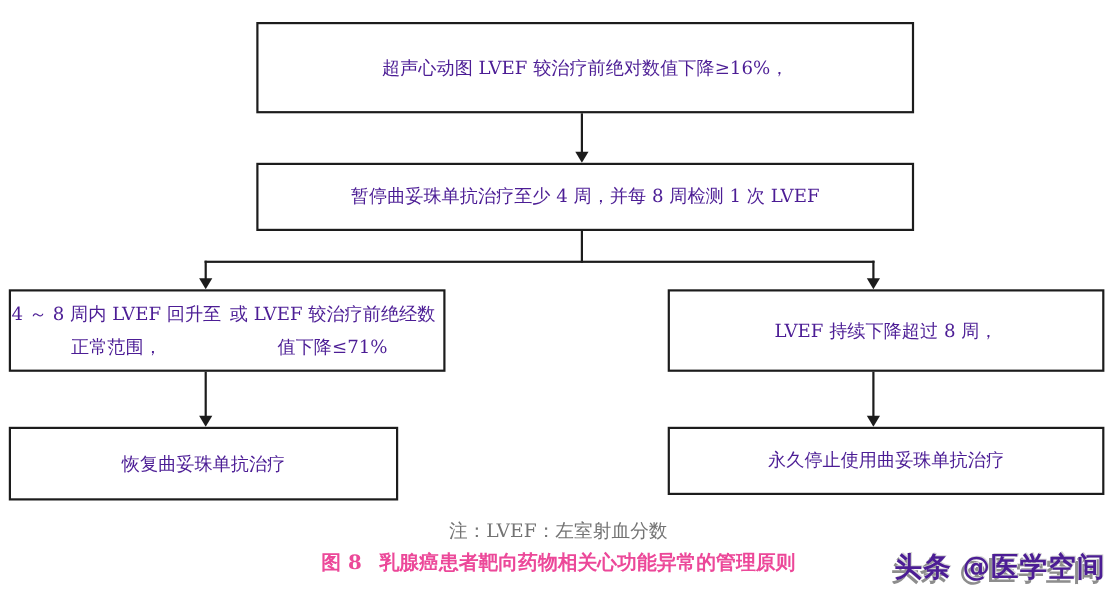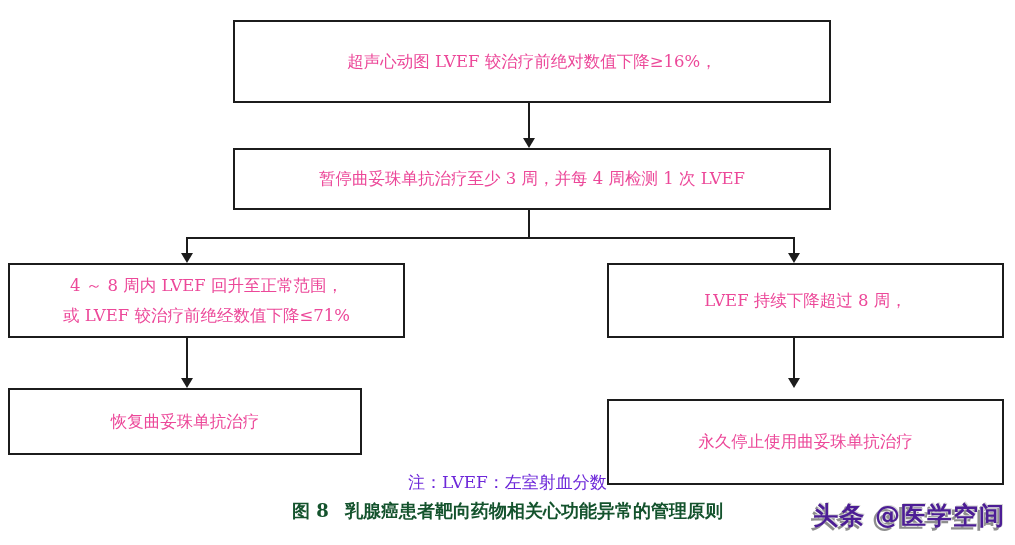--- a/index.html
+++ b/index.html
@@ -11,27 +11,27 @@
     background: #ffffff;
     font-family: "DejaVu Serif", "Liberation Serif", serif;
     color: #222222;
     overflow: hidden;
   }
   .node {
     position: absolute;
     border: 2px solid #1c1c1c;
     background: #ffffff;
     display: flex;
-    flex-direction: column;
+    flex-direction: row;
     justify-content: center;
     align-items: center;
     text-align: center;
     font-size: 16.5px;
     line-height: 30px;
-    color: #ec4899;
+    color: #4c1d95;
   }
   .vline {
     position: absolute;
     width: 2px;
     background: #1c1c1c;
   }
   .hline {
     position: absolute;
     height: 2px;
     background: #1c1c1c;
@@ -44,31 +44,31 @@
     border-right: 6px solid transparent;
     border-top: 10px solid #1c1c1c;
   }
   .note {
     position: absolute;
     left: 0;
     width: 1015px;
     top: 471px;
     text-align: center;
     font-size: 17px;
-    color: #6d28d9;
+    color: #737373;
   }
   .caption {
     position: absolute;
     left: 0;
     width: 1015px;
     top: 499px;
     text-align: center;
     font-size: 18px;
     font-weight: bold;
-    color: #14532d;
+    color: #ec4899;
   }
   .caption .fig-label { margin-right: 0.9em; }
   .watermark {
     position: absolute;
     right: 10px;
     top: 499px;
     font-family: "DejaVu Sans", "Liberation Sans", sans-serif;
     font-size: 25px;
     font-weight: bold;
     letter-spacing: 1px;
@@ -83,21 +83,21 @@
 <div class="canvas">
 
   <div class="node" style="left:233px; top:20px; width:598px; height:83px;">
     <span>超声心动图 LVEF 较治疗前绝对数值下降≥16%，</span>
   </div>
 
   <div class="vline" style="left:528px; top:103px; height:36px;"></div>
   <div class="arrowhead" style="left:523px; top:138px;"></div>
 
   <div class="node" style="left:233px; top:148px; width:598px; height:62px;">
-    <span>暂停曲妥珠单抗治疗至少 3 周，并每 4 周检测 1 次 LVEF</span>
+    <span>暂停曲妥珠单抗治疗至少 4 周，并每 8 周检测 1 次 LVEF</span>
   </div>
 
   <div class="vline" style="left:528px; top:210px; height:29px;"></div>
   <div class="hline" style="left:186px; top:237px; width:609px;"></div>
 
   <div class="vline" style="left:186px; top:237px; height:17px;"></div>
   <div class="arrowhead" style="left:181px; top:253px;"></div>
 
   <div class="vline" style="left:793px; top:237px; height:17px;"></div>
   <div class="arrowhead" style="left:788px; top:253px;"></div>
@@ -114,21 +114,21 @@
   <div class="vline" style="left:186px; top:338px; height:41px;"></div>
   <div class="arrowhead" style="left:181px; top:378px;"></div>
 
   <div class="vline" style="left:793px; top:338px; height:41px;"></div>
   <div class="arrowhead" style="left:788px; top:378px;"></div>
 
   <div class="node" style="left:8px; top:388px; width:354px; height:67px;">
     <span>恢复曲妥珠单抗治疗</span>
   </div>
 
-  <div class="node" style="left:607px; top:399px; width:397px; height:86px;">
+  <div class="node" style="left:607px; top:388px; width:397px; height:62px;">
     <span>永久停止使用曲妥珠单抗治疗</span>
   </div>
 
   <div class="note">注：LVEF：左室射血分数</div>
 
   <div class="caption">
     <span class="fig-label">图 8</span><span>乳腺癌患者靶向药物相关心功能异常的管理原则</span>
   </div>
 
   <div class="watermark">头条 @医学空间</div>

